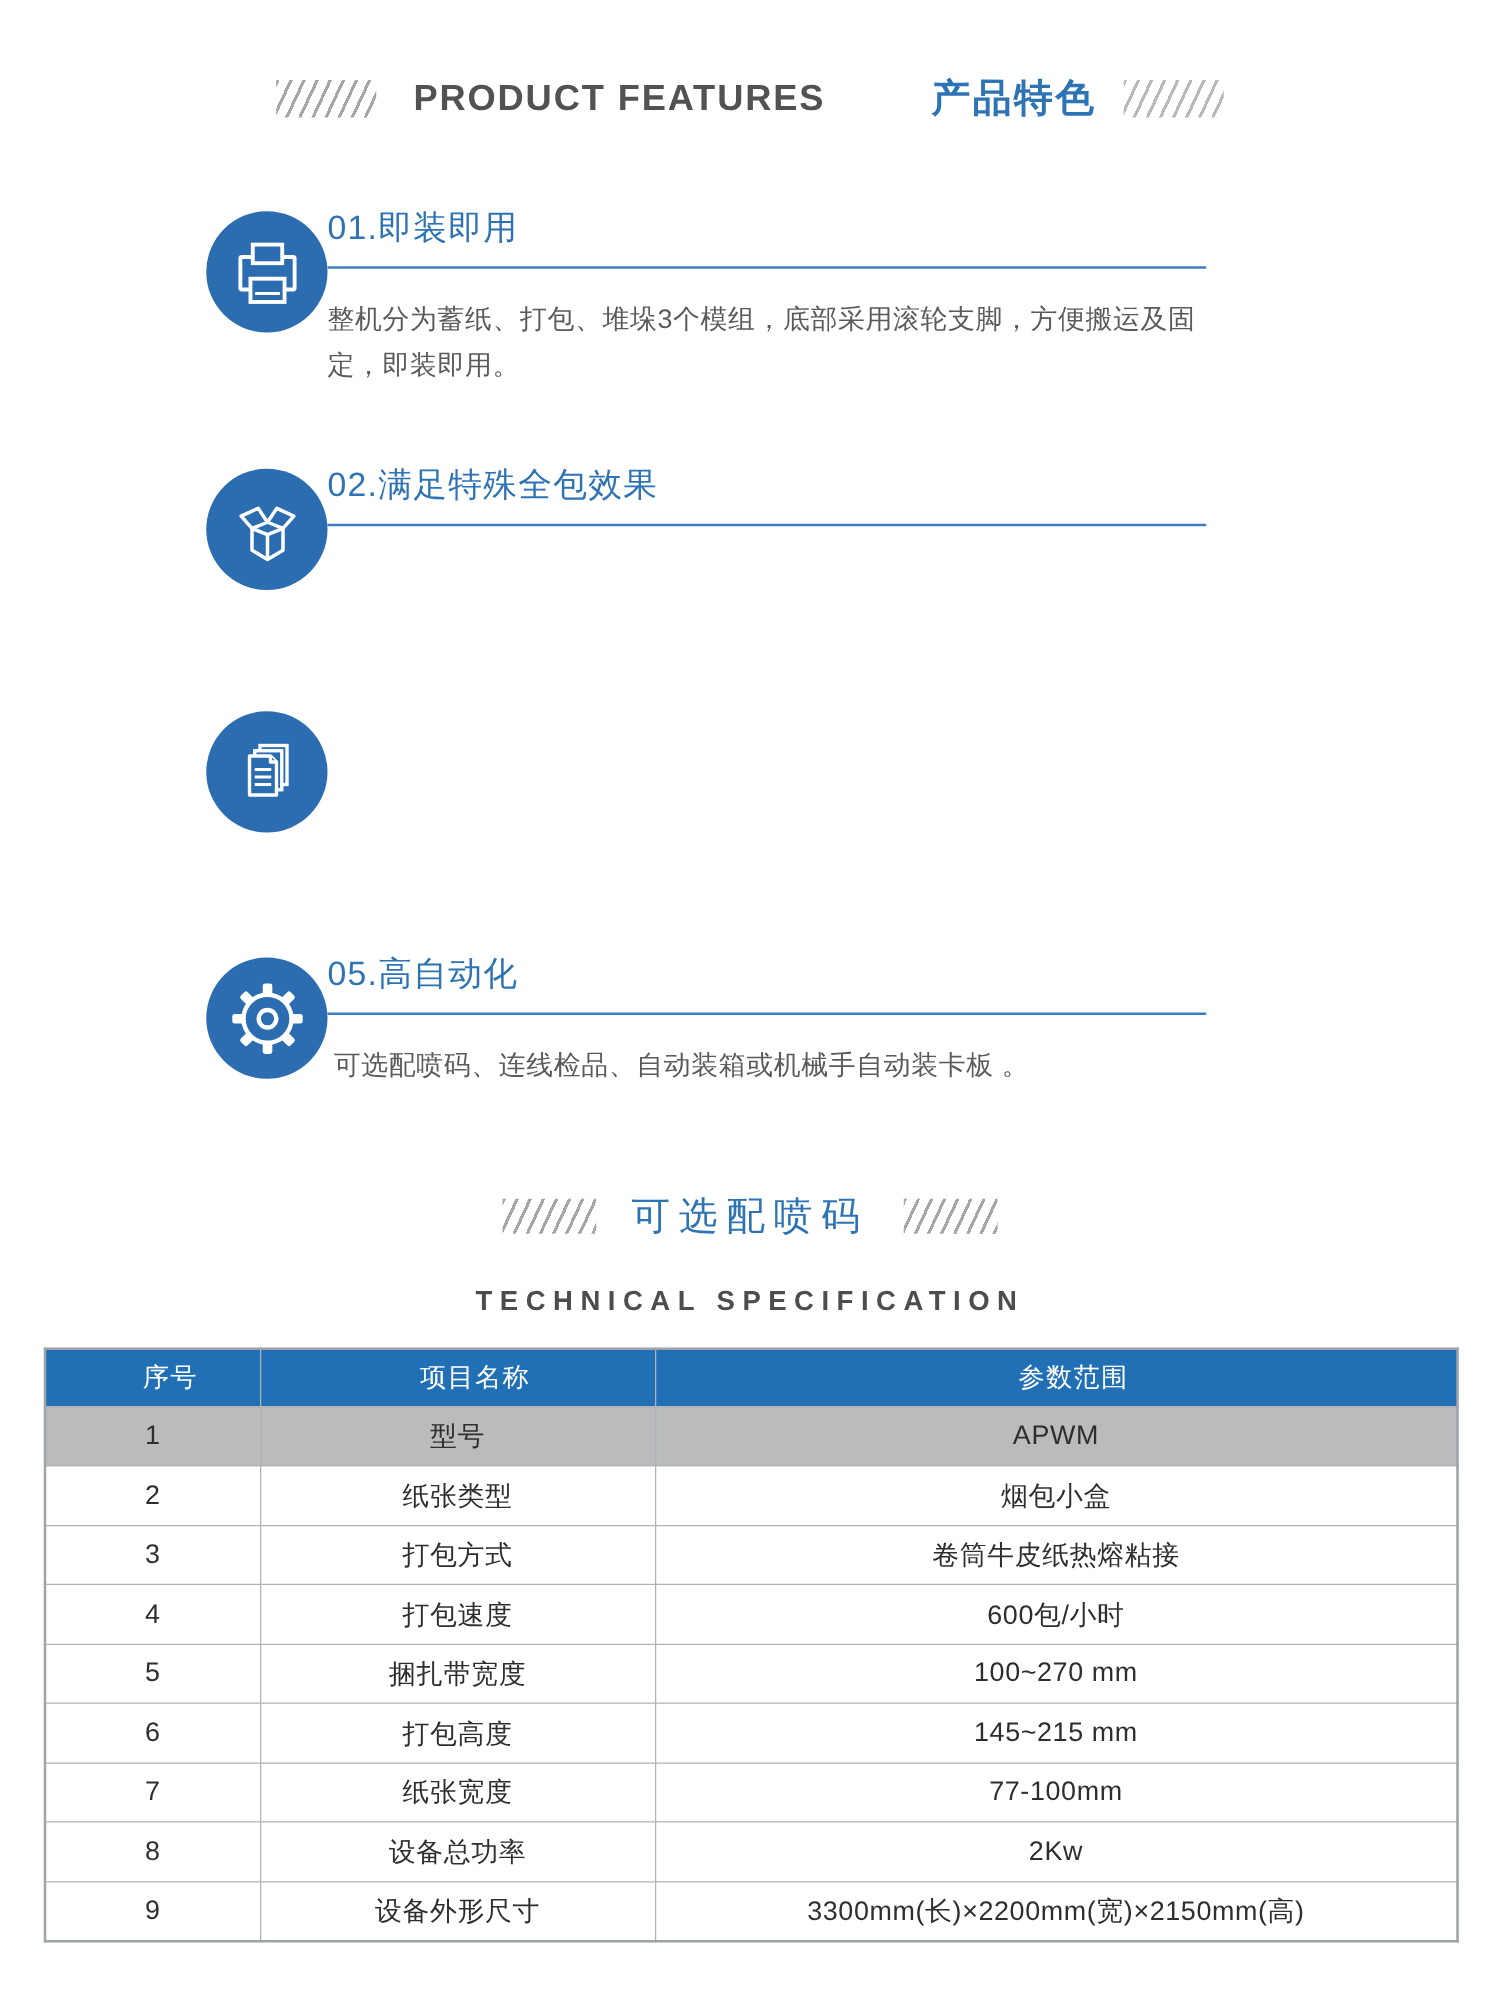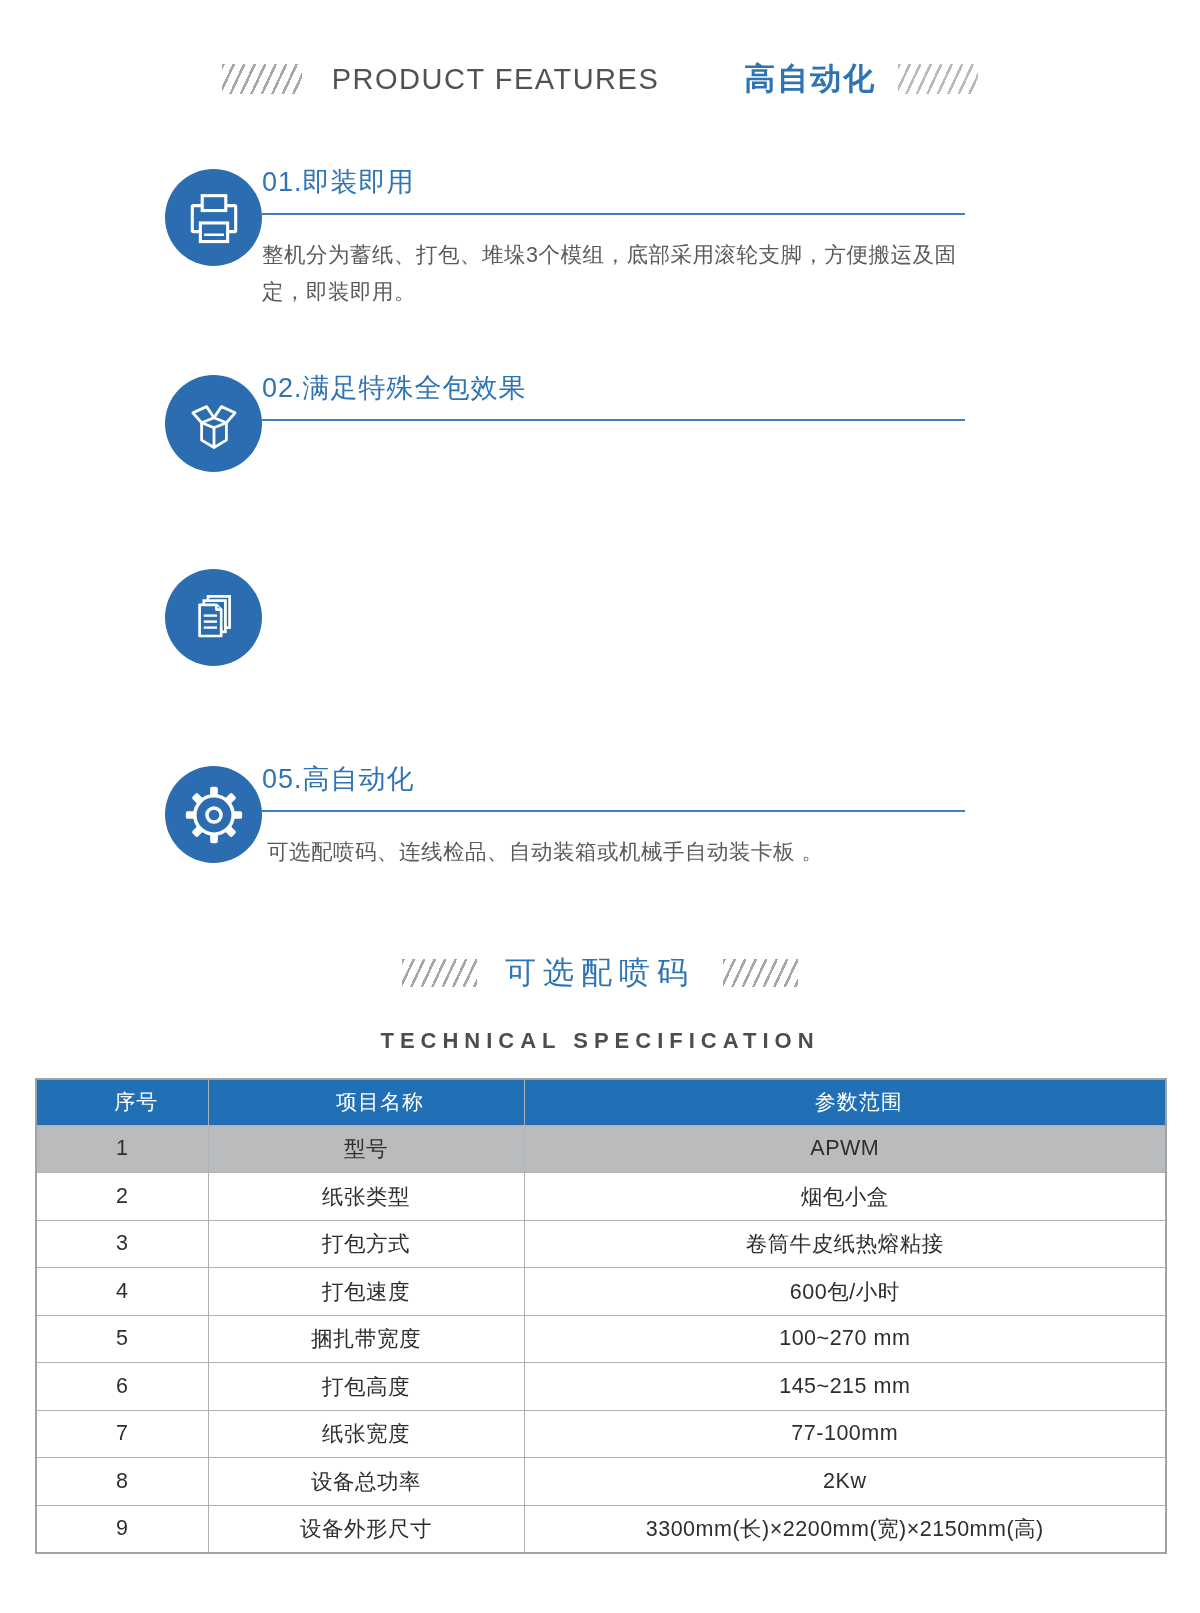--- a/index.html
+++ b/index.html
@@ -20,21 +20,21 @@
   .hatch {
     width: 80px; height: 30px;
     background: repeating-linear-gradient(115deg, #a6a6a6 0 2.5px, transparent 2.5px 9.5px);
   }
   .hatch.light {
     background: repeating-linear-gradient(115deg, #b9b9b9 0 2.5px, transparent 2.5px 9.5px);
   }
   #features-header { top: 58px; }
   #features-header .title-en {
     font-size: 29px; letter-spacing: 1.5px; color: #525252;
-    margin: 0 85px 0 30px; font-weight: 400;
+    margin: 0 85px 0 30px; font-weight: 700;
   }
   #features-header .title-zh {
     font-size: 31px; font-weight: bold; color: #2e74b5;
     letter-spacing: 2px; margin-right: 22px;
   }
 
   
   .feature {
     position: absolute; left: 165px; width: 868px;
     display: flex;
@@ -105,21 +105,21 @@
     letter-spacing: 0.5px;
   }
   #spec-table tr.highlight td { background: #b9bbbd; }
 </style>
 </head>
 <body>
 
 <div class="sec-header" id="features-header">
   <div class="hatch"></div>
   <div class="title-en">PRODUCT FEATURES</div>
-  <div class="title-zh">高自动化</div>
+  <div class="title-zh">产品特色</div>
   <div class="hatch light"></div>
 </div>
 
 <div class="feature" id="feature-1">
   <div class="icon-circle">
     <svg width="62" height="62" viewBox="0 0 100 100">
       <rect x="15" y="30" width="70" height="42" rx="2" fill="none" stroke="#ffffff" stroke-width="5"></rect>
       <rect x="31" y="14" width="38" height="24" fill="#2b6db0" stroke="#ffffff" stroke-width="5"></rect>
       <rect x="28" y="58" width="44" height="30" fill="#2b6db0" stroke="#ffffff" stroke-width="5"></rect>
       <line x1="34" y1="77" x2="66" y2="77" stroke="#ffffff" stroke-width="4"></line>

